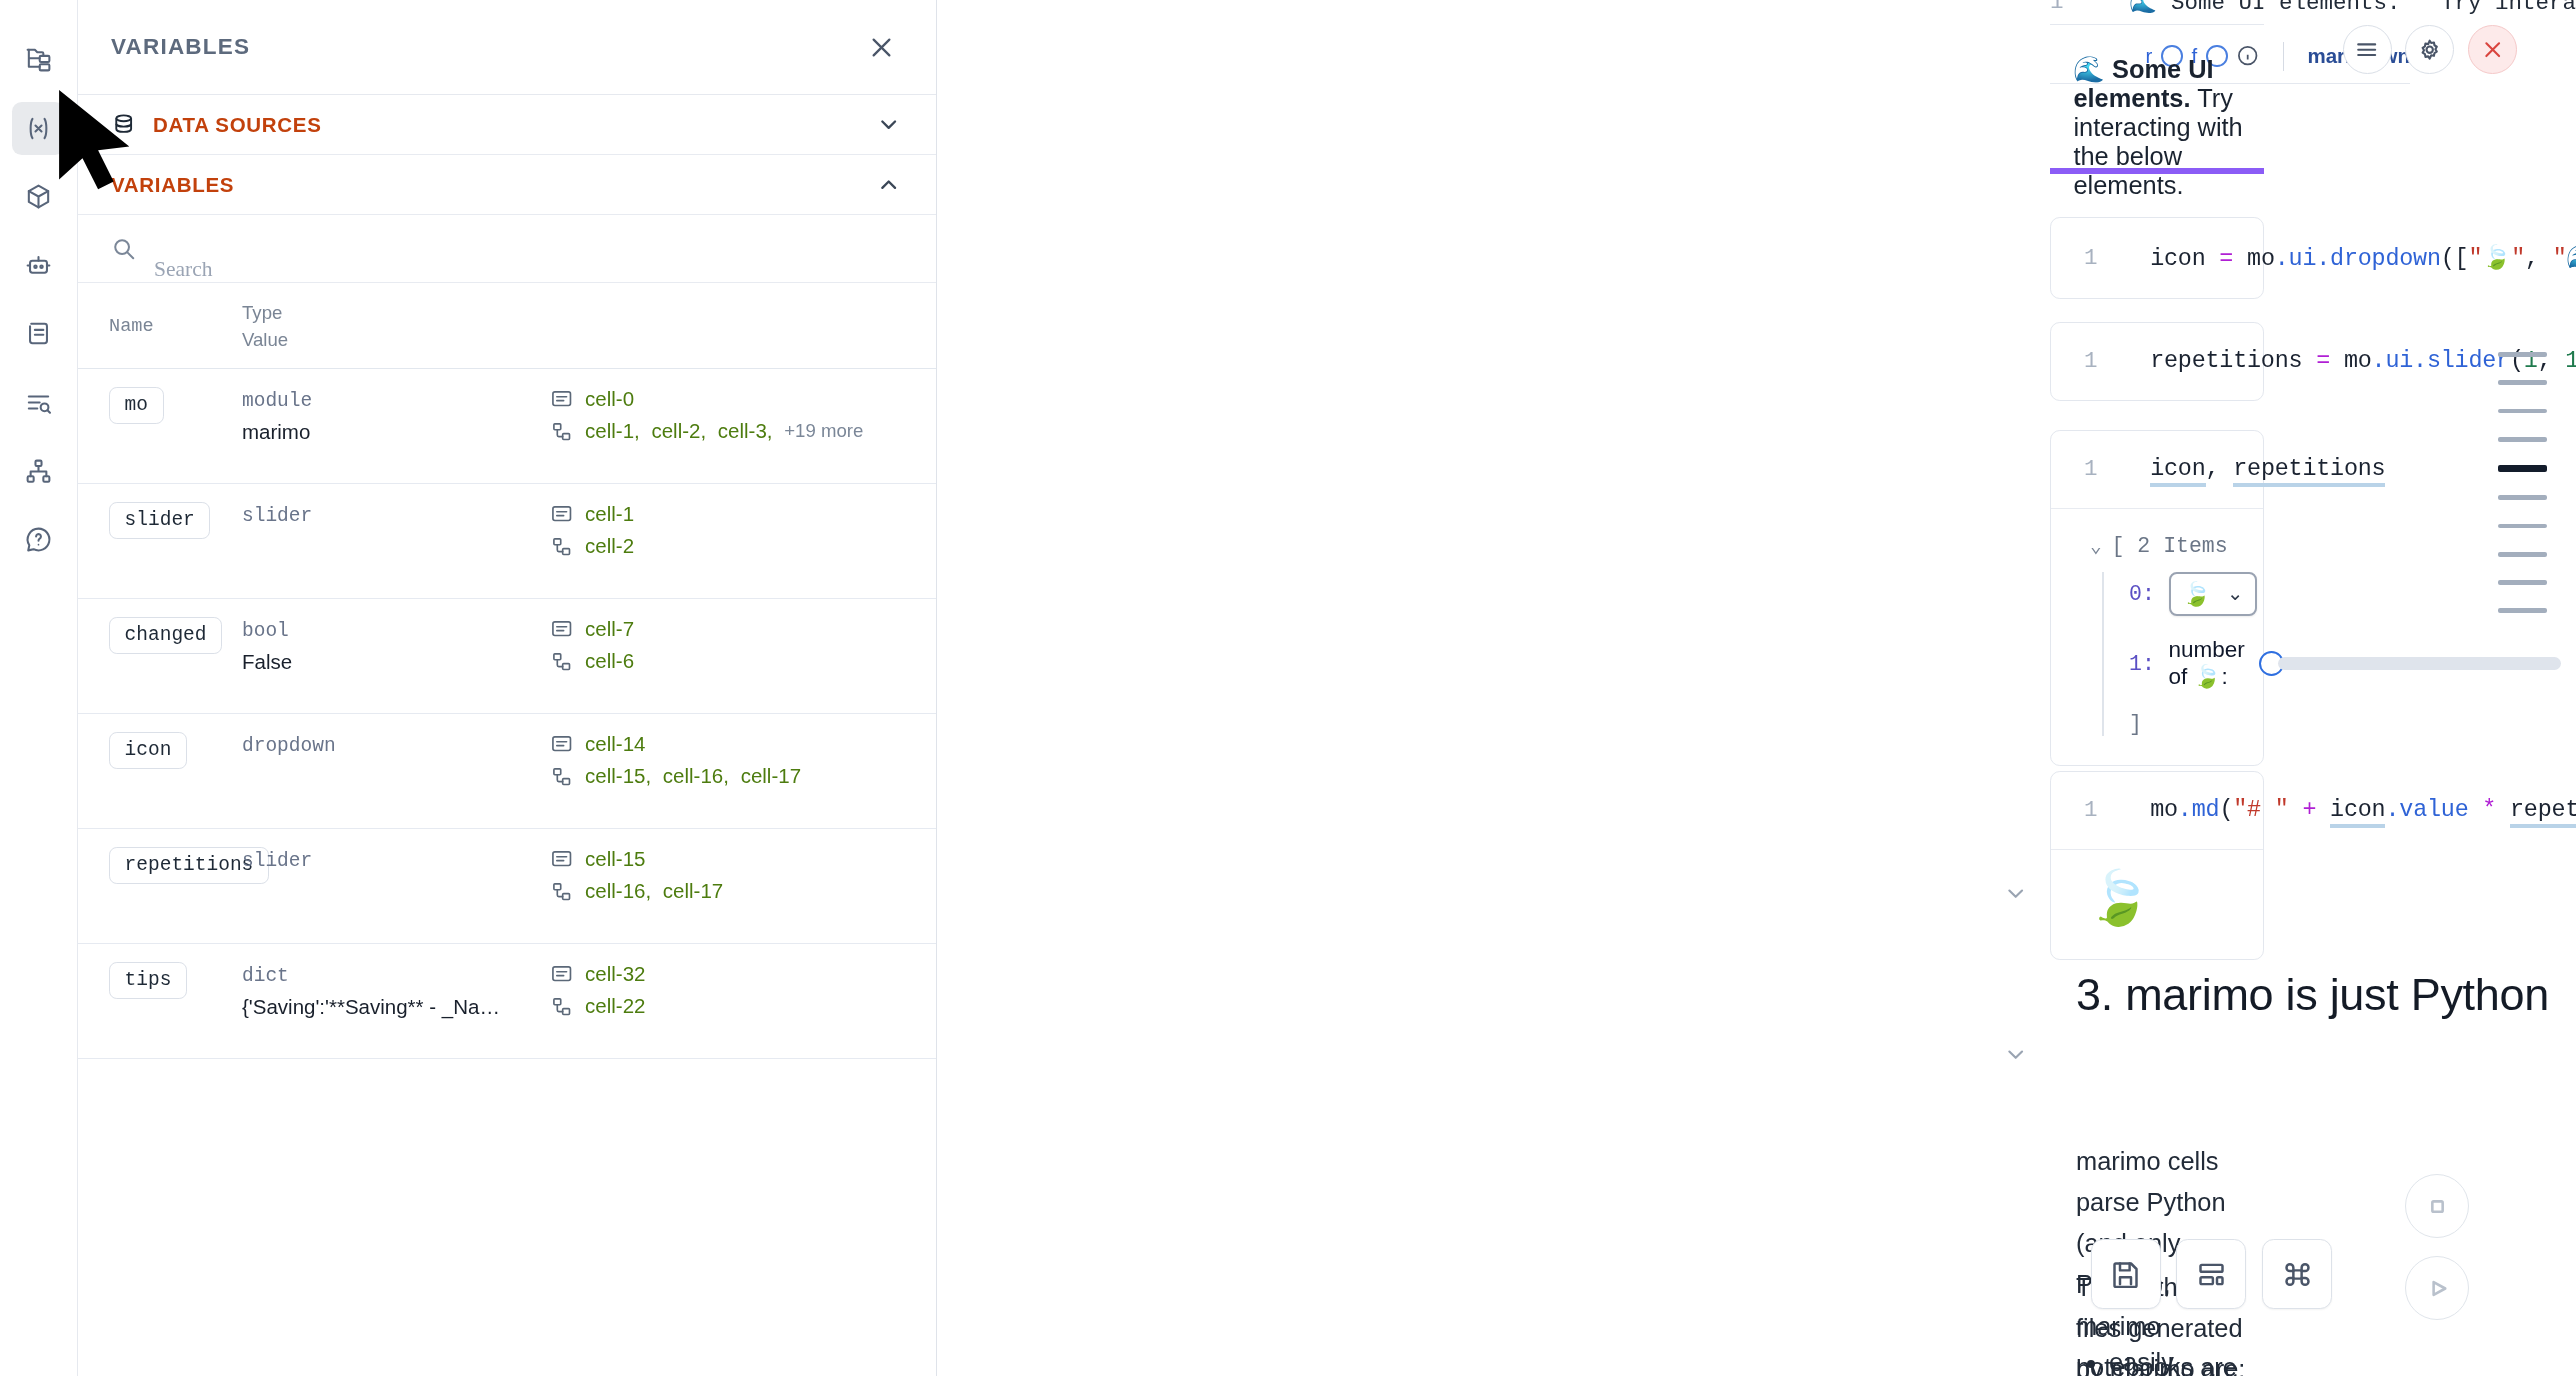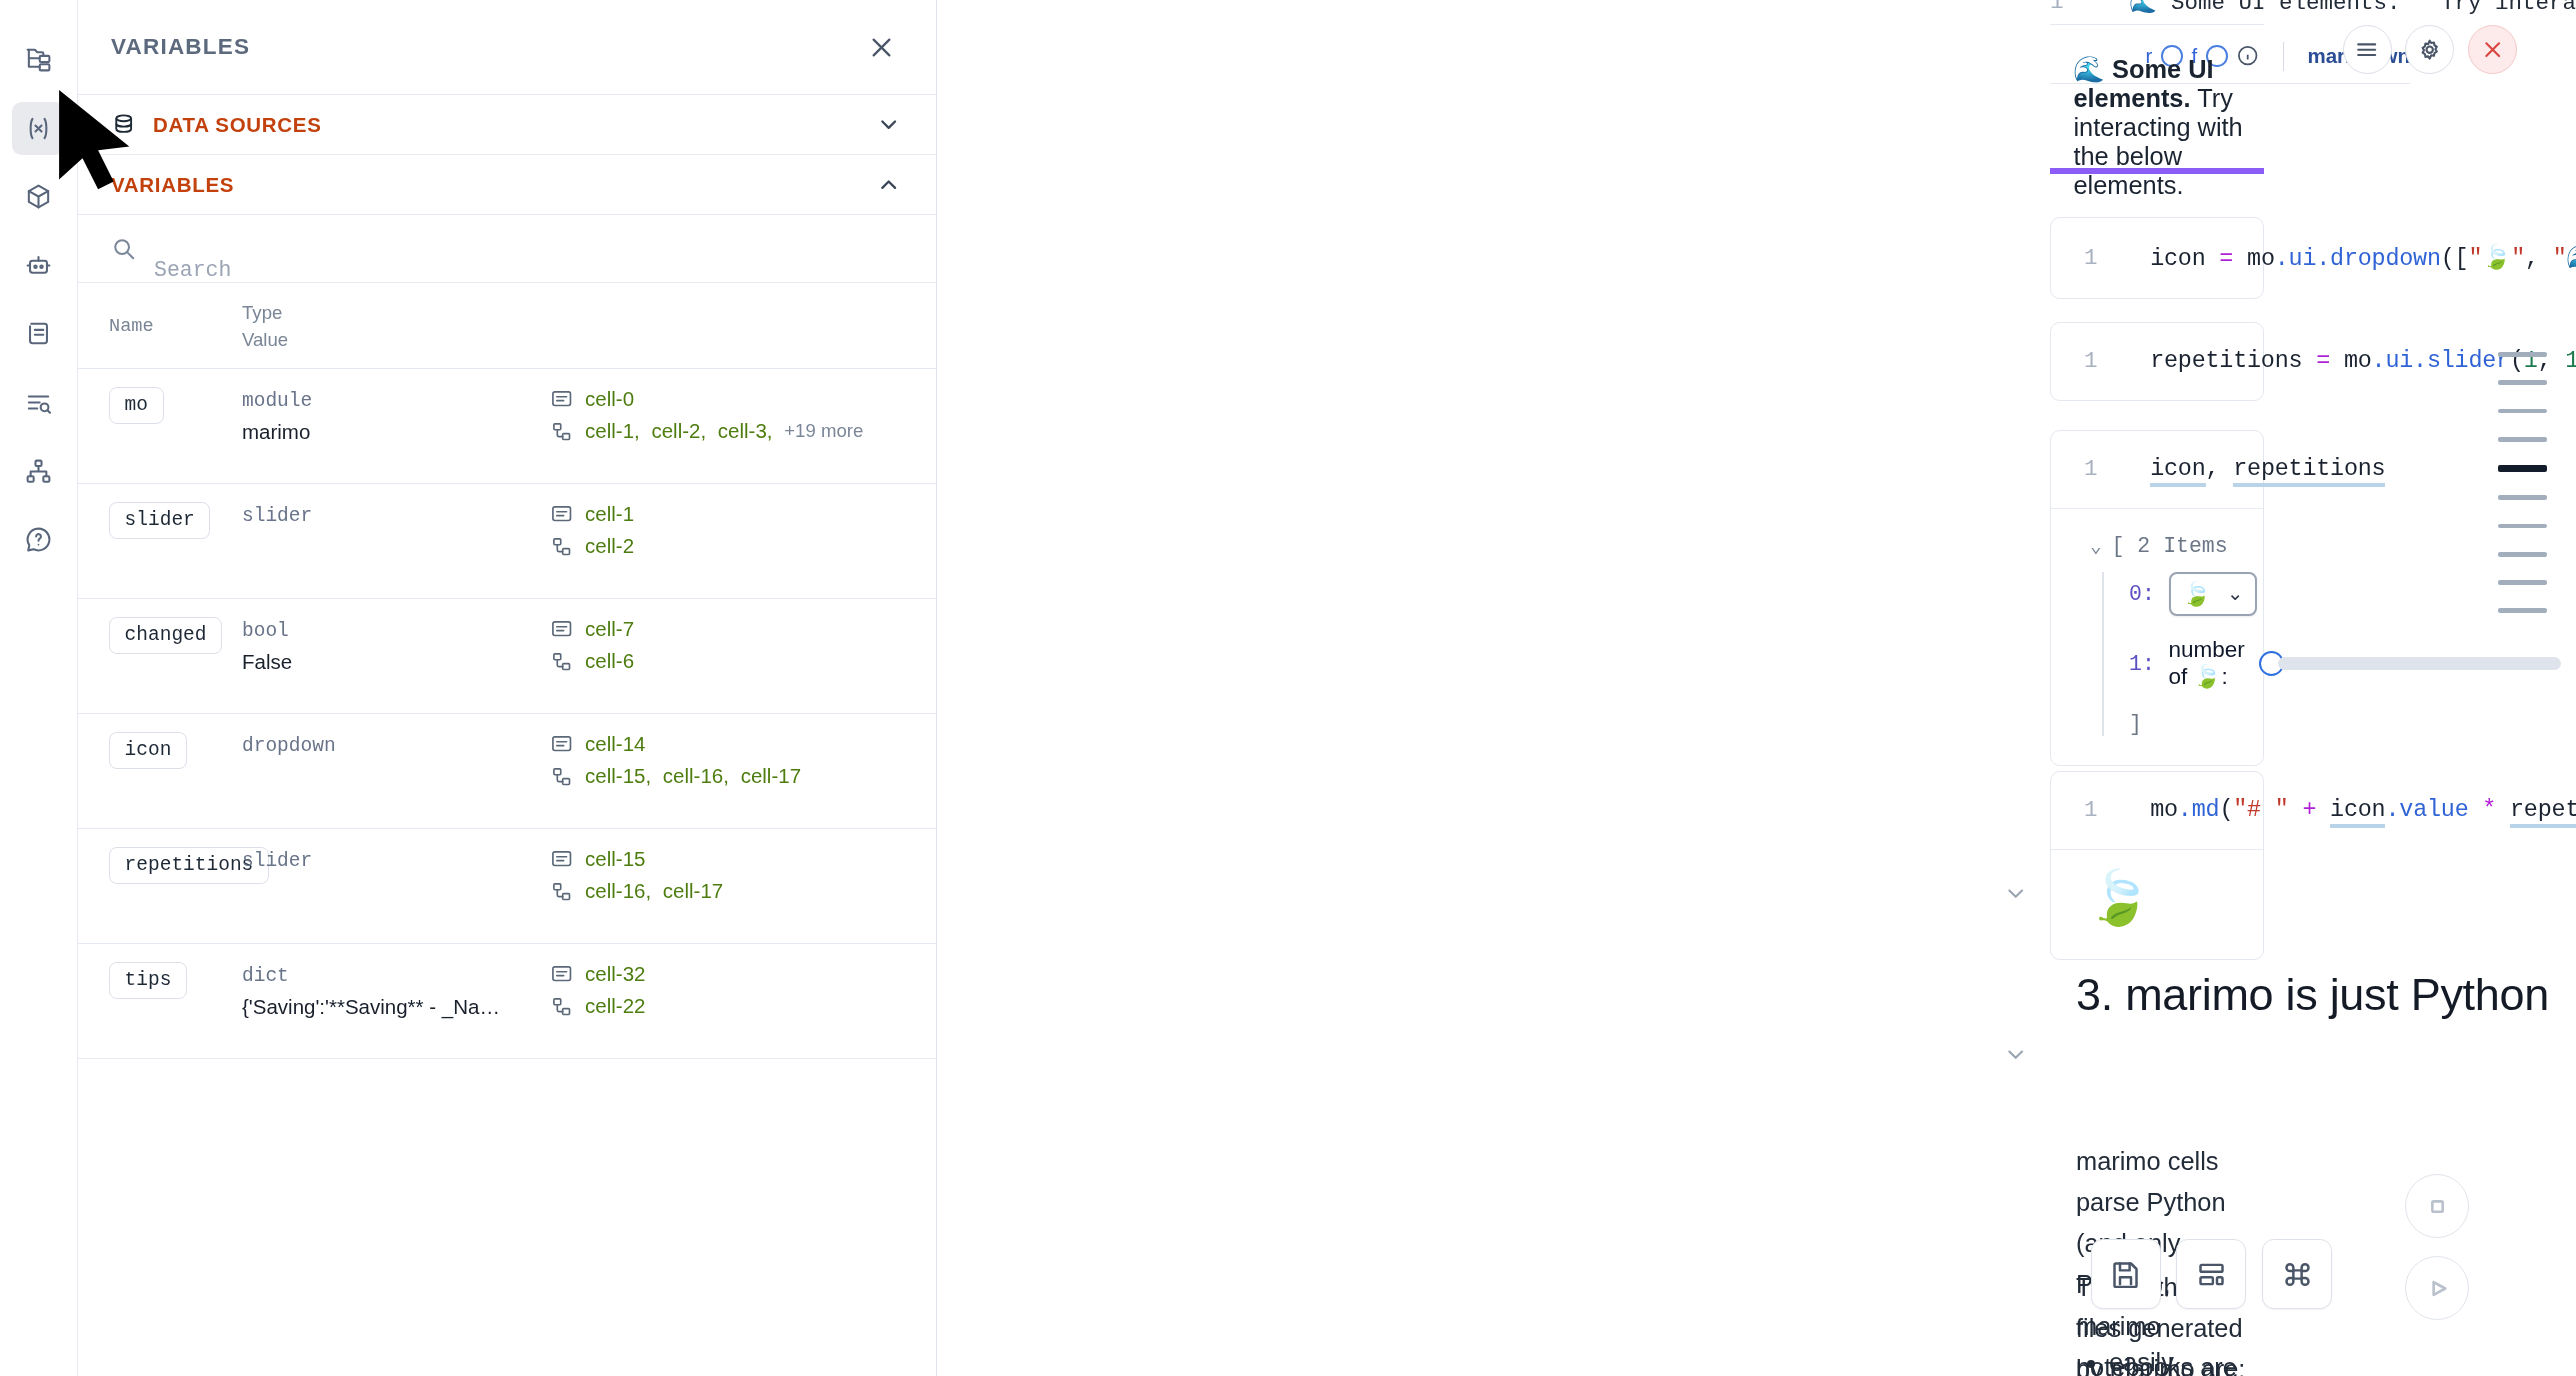--- a/index.html
+++ b/index.html
@@ -61,21 +61,21 @@
               stroke-linecap: round; stroke-linejoin: round; }
 
   .search-row {
     height: 68px; display: flex; align-items: center; gap: 17.6px;
     padding: 0 33px; border-bottom: 1px solid #e8ebf1;
   }
   .search-row .mag { width: 25.4px; height: 25.4px; color:#7b8798; flex:0 0 25.4px; }
   .search-row .mag svg { width:25.4px;height:25.4px;stroke:currentColor;fill:none;stroke-width:1.9;stroke-linecap:round; }
   .search-input {
     border: 0; outline: 0; flex: 1; font-size: 21.5px; color: #2c3849;
-    font-family: Liberation Mono, monospace; background: transparent; margin-top: 42px;
+    font-family: Liberation Serif, serif; background: transparent; margin-top: 42px;
   }
   .search-input::placeholder { color: #9aa4b4; }
 
   
   .vtable { width: 100%; }
   .vthead {
     display: flex; padding: 15.6px 0 13.7px 0; border-bottom: 1px solid #e2e7ee;
   }
   .vth { font-size: 18.6px; color: #7a8595; line-height: 1.5; }
   .col-name  { width: 164px; flex: 0 0 164px; padding-left: 31px; display:flex; align-items:center;font-family:Liberation Mono, monospace; }

